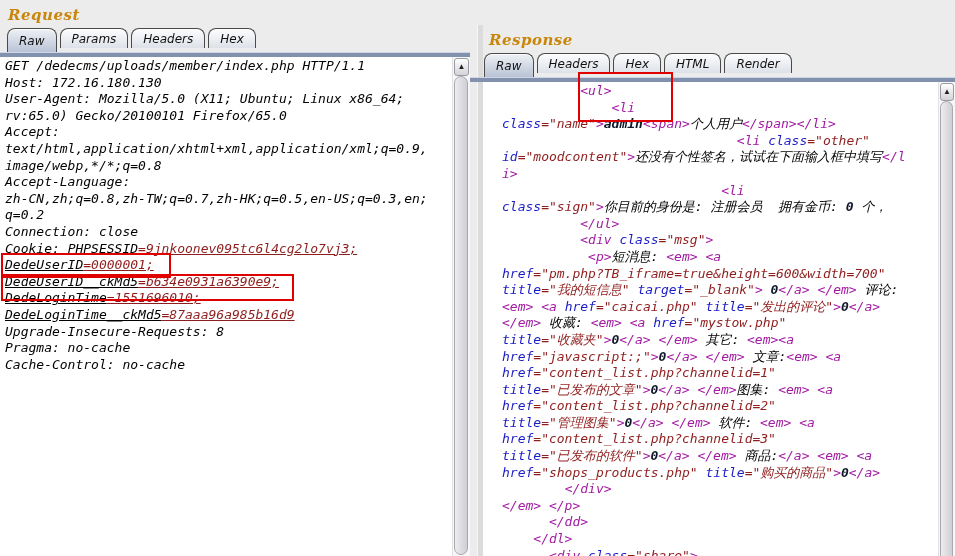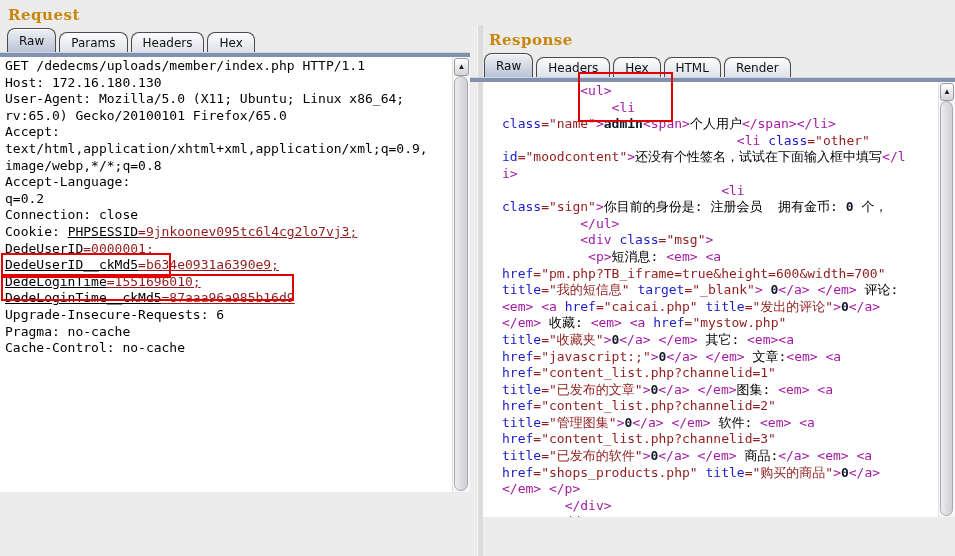--- a/index.html
+++ b/index.html
@@ -3,41 +3,41 @@
 <meta charset="utf-8">
 <style>
   html,body{margin:0;padding:0;}
   body{
     width:955px;height:556px;overflow:hidden;
     background:#ececec;
     font-family:"Liberation Sans", sans-serif;
   }
   .page{position:relative;width:955px;height:556px;}
 
-  .panel{position:absolute;top:0;height:492px;}
+  .panel{position:absolute;top:0;height:556px;font-style:italic;}
   #req{left:0;width:470px;}
   #resp{left:470px;width:485px;margin-top:25px;}
   
   #resp::before{
     content:"";position:absolute;left:7px;top:0;width:5px;height:556px;
     background:#dcdcdc;border-left:1px solid #f6f6f6;
   }
 
   .ptitle{
     font-family:"DejaVu Serif", serif;
     font-weight:bold;font-size:15px;color:#c8860a;
     padding-top:6px;height:22px;box-sizing:border-box;
     letter-spacing:0.5px;
   }
   #req .ptitle{padding-left:8px;}
   #resp .ptitle{padding-left:19px;}
 
   .tabs{
     position:absolute;top:28px;left:0;right:18px;height:24px;
-    display:flex;align-items:flex-end;
+    display:flex;
   }
   #req .tabs{padding-left:7px;}
   #resp .tabs{padding-left:14px;}
   .tab{
     font-family:"DejaVu Sans", sans-serif;
     font-size:12px;color:#111;
     height:20px;box-sizing:border-box;
     padding:3px 11px 2px;
     margin-right:3px;
     border:1px solid #4a4a4a;border-bottom:none;
@@ -118,28 +118,29 @@
     <div class="content">
       <div class="code">
           <div class="ln"><span class="c-p">GET /dedecms/uploads/member/index.php HTTP/1.1</span></div>
           <div class="ln"><span class="c-p">Host: 172.16.180.130</span></div>
           <div class="ln"><span class="c-p">User-Agent: Mozilla/5.0 (X11; Ubuntu; Linux x86_64;</span></div>
           <div class="ln"><span class="c-p">rv:65.0) Gecko/20100101 Firefox/65.0</span></div>
           <div class="ln"><span class="c-p">Accept:</span></div>
           <div class="ln"><span class="c-p">text/html,application/xhtml+xml,application/xml;q=0.9,</span></div>
           <div class="ln"><span class="c-p">image/webp,*/*;q=0.8</span></div>
           <div class="ln"><span class="c-p">Accept-Language:</span></div>
+          <div class="ln"><span class="c-p">zh-CN,zh;q=0.8,zh-TW;q=0.7,zh-HK;q=0.5,en-US;q=0.3,en;</span></div>
           <div class="ln"><span class="c-p">q=0.2</span></div>
           <div class="ln"><span class="c-p">Connection: close</span></div>
           <div class="ln"><span class="c-p">Cookie: </span><span class="c-n">PHPSESSID</span><span class="c-w">=9jnkoonev095tc6l4cg2lo7vj3;</span></div>
           <div class="ln"><span class="c-n">DedeUserID</span><span class="c-w">=0000001;</span></div>
           <div class="ln"><span class="c-n">DedeUserID__ckMd5</span><span class="c-w">=b634e0931a6390e9;</span></div>
           <div class="ln"><span class="c-n">DedeLoginTime</span><span class="c-w">=1551696010;</span></div>
           <div class="ln"><span class="c-n">DedeLoginTime__ckMd5</span><span class="c-w">=87aaa96a985b16d9</span></div>
-          <div class="ln"><span class="c-p">Upgrade-Insecure-Requests: 6</span></div>
+          <div class="ln"><span class="c-p">Upgrade-Insecure-Requests: 8</span></div>
           <div class="ln"><span class="c-p">Pragma: no-cache</span></div>
           <div class="ln"><span class="c-p">Cache-Control: no-cache</span></div>
         </div>
     </div>
     <div class="sbar">
       <div class="sbtn">▲</div>
       <div class="sthumb"></div>
     </div>
   </section>
 
@@ -172,22 +173,22 @@
           <div class="ln"><span class="c-t">&lt;/em&gt;</span><span class="c-p"> 收藏: </span><span class="c-t">&lt;em&gt;</span><span class="c-p"> </span><span class="c-t">&lt;a</span><span class="c-p"> </span><span class="c-a">href</span><span class="c-v">="mystow.php"</span></div>
           <div class="ln"><span class="c-a">title</span><span class="c-v">="收藏夹"</span><span class="c-t">&gt;</span><span class="c-b">0</span><span class="c-t">&lt;/a&gt;</span><span class="c-p"> </span><span class="c-t">&lt;/em&gt;</span><span class="c-p"> 其它: </span><span class="c-t">&lt;em&gt;&lt;a</span></div>
           <div class="ln"><span class="c-a">href</span><span class="c-v">="javascript:;"</span><span class="c-t">&gt;</span><span class="c-b">0</span><span class="c-t">&lt;/a&gt;</span><span class="c-p"> </span><span class="c-t">&lt;/em&gt;</span><span class="c-p"> 文章:</span><span class="c-t">&lt;em&gt;</span><span class="c-p"> </span><span class="c-t">&lt;a</span></div>
           <div class="ln"><span class="c-a">href</span><span class="c-v">="content_list.php?channelid=1"</span></div>
           <div class="ln"><span class="c-a">title</span><span class="c-v">="已发布的文章"</span><span class="c-t">&gt;</span><span class="c-b">0</span><span class="c-t">&lt;/a&gt;</span><span class="c-p"> </span><span class="c-t">&lt;/em&gt;</span><span class="c-p">图集: </span><span class="c-t">&lt;em&gt;</span><span class="c-p"> </span><span class="c-t">&lt;a</span></div>
           <div class="ln"><span class="c-a">href</span><span class="c-v">="content_list.php?channelid=2"</span></div>
           <div class="ln"><span class="c-a">title</span><span class="c-v">="管理图集"</span><span class="c-t">&gt;</span><span class="c-b">0</span><span class="c-t">&lt;/a&gt;</span><span class="c-p"> </span><span class="c-t">&lt;/em&gt;</span><span class="c-p"> 软件: </span><span class="c-t">&lt;em&gt;</span><span class="c-p"> </span><span class="c-t">&lt;a</span></div>
           <div class="ln"><span class="c-a">href</span><span class="c-v">="content_list.php?channelid=3"</span></div>
           <div class="ln"><span class="c-a">title</span><span class="c-v">="已发布的软件"</span><span class="c-t">&gt;</span><span class="c-b">0</span><span class="c-t">&lt;/a&gt;</span><span class="c-p"> </span><span class="c-t">&lt;/em&gt;</span><span class="c-p"> 商品:</span><span class="c-t">&lt;/a&gt;</span><span class="c-p"> </span><span class="c-t">&lt;em&gt;</span><span class="c-p"> </span><span class="c-t">&lt;a</span></div>
           <div class="ln"><span class="c-a">href</span><span class="c-v">="shops_products.php"</span><span class="c-p"> </span><span class="c-a">title</span><span class="c-v">="购买的商品"</span><span class="c-t">&gt;</span><span class="c-b">0</span><span class="c-t">&lt;/a&gt;</span></div>
+          <div class="ln"><span class="c-p">        </span><span class="c-t">&lt;/div&gt;</span></div>
           <div class="ln"><span class="c-t">&lt;/em&gt;</span><span class="c-p"> </span><span class="c-t">&lt;/p&gt;</span></div>
-          <div class="ln"><span class="c-p">        </span><span class="c-t">&lt;/div&gt;</span></div>
           <div class="ln"><span class="c-p">      </span><span class="c-t">&lt;/dd&gt;</span></div>
           <div class="ln"><span class="c-p">    </span><span class="c-t">&lt;/dl&gt;</span></div>
           <div class="ln"><span class="c-p">      </span><span class="c-t">&lt;div</span><span class="c-p"> </span><span class="c-a">class</span><span class="c-v">="share"</span><span class="c-t">&gt;</span></div>
         </div>
     </div>
     <div class="sbar">
       <div class="sbtn">▲</div>
       <div class="sthumb"></div>
     </div>
   </section>

